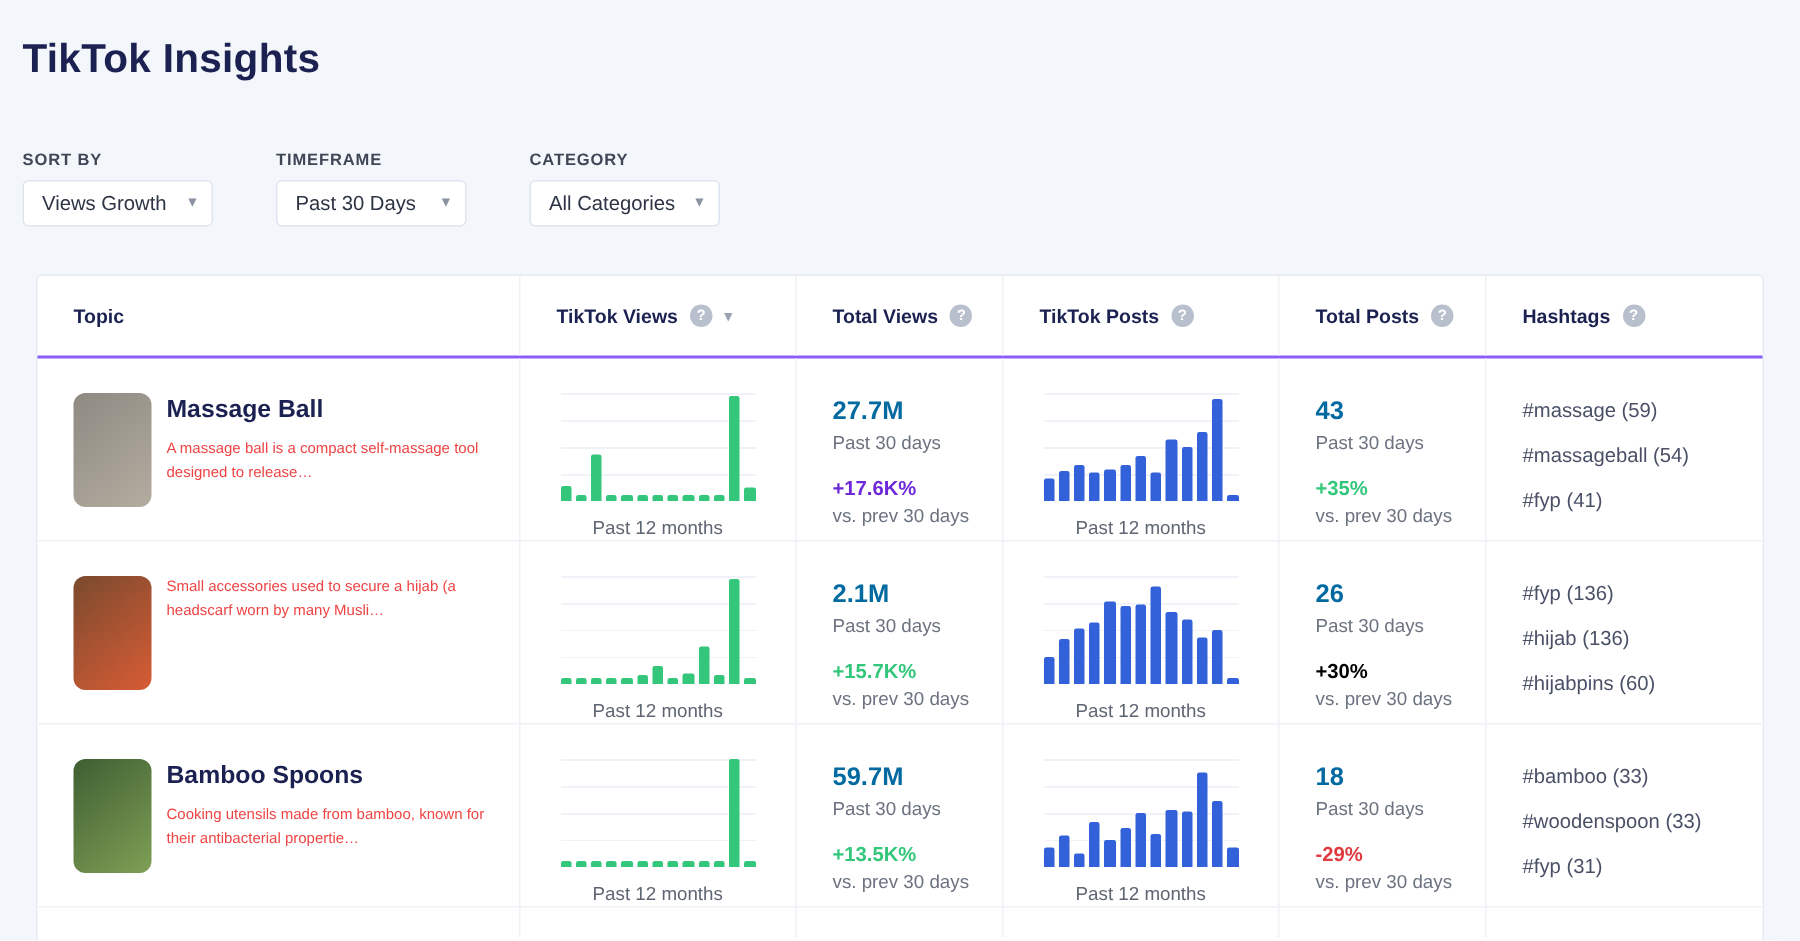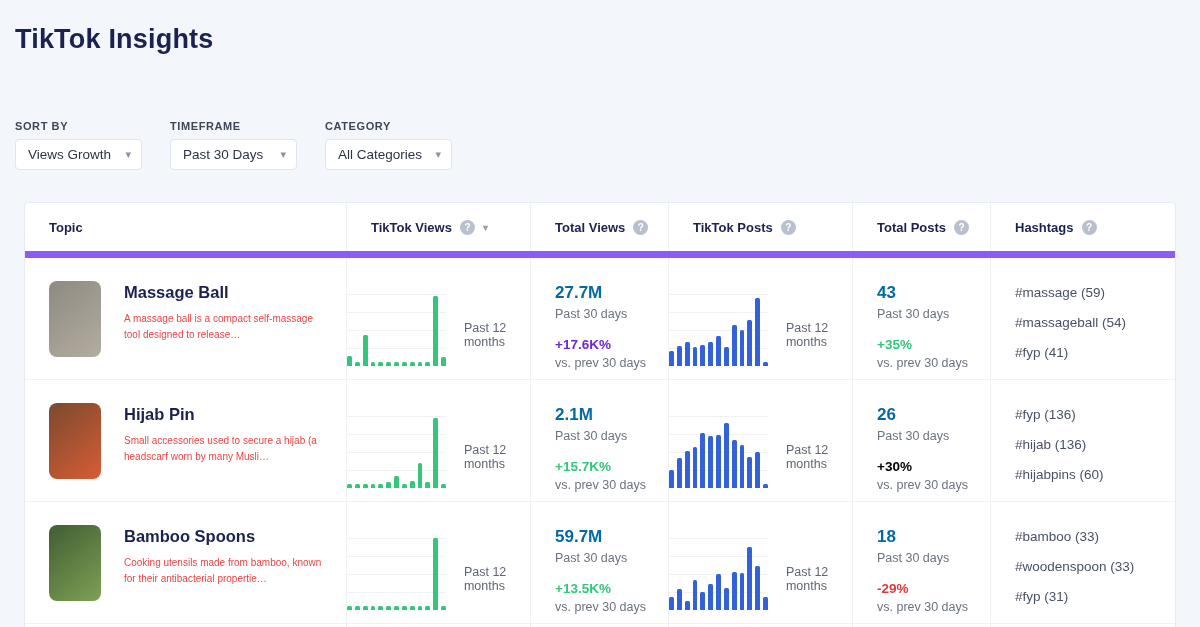--- a/index.html
+++ b/index.html
@@ -10,21 +10,21 @@
     color:#1b2150;
   }
   .page-title {
     margin:24px 0 0 15px;
     font-size:27px;
     font-weight:bold;
     letter-spacing:.2px;
     color:#1b2150;
   }
   
-  .filters { display:flex; gap:28px; margin:65px 0 0 15px; }
+  .filters { display:flex; gap:42px; margin:46px 0 0 15px; }
   .filter-group { display:flex; flex-direction:column; }
   .filter-label {
     font-size:11px; font-weight:bold; letter-spacing:.6px;
     color:#3f4757; text-transform:uppercase; margin-bottom:7px;
   }
   .filter-box {
     width:127px; height:31px; background:#fff;
     border:1px solid #dfe5ee; border-radius:4px;
     display:flex; align-items:center; justify-content:space-between;
     padding:0 10px 0 12px; cursor:pointer;
@@ -38,39 +38,39 @@
     border:1px solid #e7ebf2;
     border-radius:4px;
     min-height:500px;
   }
   .grid-row {
     display:grid;
     grid-template-columns:321px 184px 138px 184px 138px 1fr;
   }
   .grid-row > div { border-left:1px solid #eef1f6; }
   .grid-row > div:first-child { border-left:none; }
-  .thead { height:55px; border-bottom:7px solid #8b5cf6; }
+  .thead { height:55px; border-bottom:2px solid #8b5cf6; }
   .th {
     display:flex; align-items:center; gap:8px;
     padding-left:24px; font-size:13px; font-weight:bold; color:#1b2150;
   }
   .help {
     width:15px; height:15px; border-radius:50%;
     background:#b9c0cd; color:#fff; font-size:10px; font-weight:bold;
     display:flex; align-items:center; justify-content:center; flex:0 0 auto;
   }
   .sort-caret { font-size:10px; color:#9aa3b2; }
   .trow { height:122px; border-bottom:1px solid #eef1f6; }
   
-  .topic-cell { display:flex; gap:23px; padding:23px 20px 0 24px; }
+  .topic-cell { display:flex; gap:10px; padding:23px 20px 0 24px; }
   .thumb { width:52px; height:76px; border-radius:8px; flex:0 0 auto; }
   .topic-title { font-size:16.5px; font-weight:bold; color:#1b2150; margin:2px 0 9px 0; }
   .topic-desc { font-size:10px; line-height:1.6; color:#ef4444; max-width:226px; }
   
-  .chart-cell { padding-top:21px; display:flex; align-items:center;gap:18px; }
+  .chart-cell { padding-top:21px; display:flex; flex-direction:column; align-items:center; }
   .spark {
     width:130px; height:74px;
     display:flex; align-items:flex-end; gap:3px;
     background:repeating-linear-gradient(to top, transparent 0 17px, #f0f2f7 17px 18px);
   }
   .spark .bar { flex:1; border-radius:1.5px 1.5px 0 0; min-height:3px; }
   .chart-caption { margin-top:11px; font-size:12.5px; color:#5f6673; }
   
   .stat-cell { padding:25px 0 0 24px; }
   .stat-value { font-size:17px; font-weight:bold; color:#0369a1; }
@@ -200,21 +200,20 @@
       <div class="tag">#massage (59)</div>
       <div class="tag">#massageball (54)</div>
       <div class="tag">#fyp (41)</div>
     </div>
   </div>
 
   <div class="grid-row trow">
     <div class="topic-cell">
       <div class="thumb" style="background: linear-gradient(140deg, rgb(122, 74, 46), rgb(216, 92, 53));"></div>
       <div>
-        <div class="topic-title">Hijab Pin</div>
         <div class="topic-desc">Small accessories used to secure a hijab (a headscarf worn by many Musli…</div>
       </div>
     </div>
     <div class="chart-cell">
       <div class="spark">
           <div class="bar" style="height: 6%; background: rgb(52, 199, 123);"></div>
           <div class="bar" style="height: 6%; background: rgb(52, 199, 123);"></div>
           <div class="bar" style="height: 6%; background: rgb(52, 199, 123);"></div>
           <div class="bar" style="height: 6%; background: rgb(52, 199, 123);"></div>
           <div class="bar" style="height: 6%; background: rgb(52, 199, 123);"></div>

